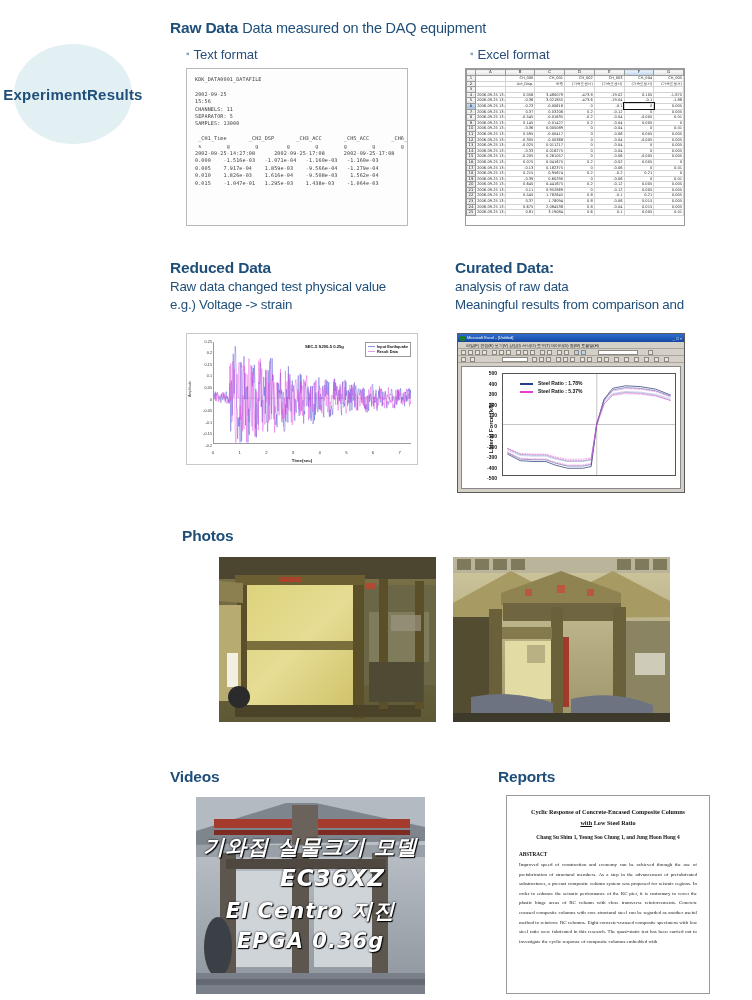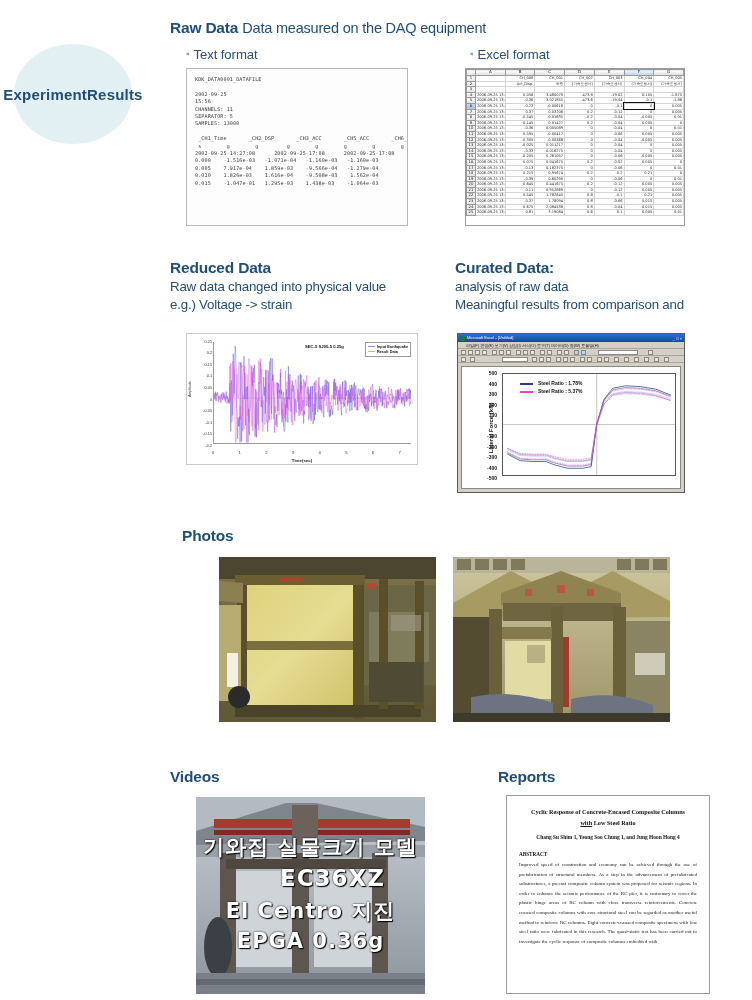--- a/index.html
+++ b/index.html
@@ -155,21 +155,21 @@
   .xlwin .ylab2 { position:absolute; left:3px; top:50%; transform:translateY(-50%) rotate(-90deg);
                   font-size:6px; font-weight:bold; color:#111; white-space:nowrap;}
   .xlwin .ytick2 { position:absolute; font-size:5px; font-weight:bold; color:#111; width:22px; text-align:right; }
   .xlwin .leg2 { position:absolute; font-size:5px; font-weight:bold; color:#111; line-height:8px; }
   .xlwin .leg2 i { display:inline-block; width:13px; height:1.8px; vertical-align:middle; margin-right:5px; }
 
   
   .photo { position:absolute; overflow:hidden; background:#6b6247; }
 
   
-  .video { position:absolute; overflow:hidden; background:#15803d; }
+  .video { position:absolute; overflow:hidden; background:#15803d;font-style:italic; }
   .vtext { position:absolute; left:0; right:0; text-align:center; color:#fff; font-weight:bold;
            font-family:"DejaVu Sans", sans-serif; text-shadow:0 0 2px #000, 1px 1px 1px #000; }
 
   
   .report { position:absolute; background:#fff; border:1px solid #9a9a9a; overflow:hidden; padding:10px 12px; }
   .report .rt { text-align:center; font-family:"Liberation Serif", serif; font-weight:bold;
                 font-size:6.2px; line-height:11px; color:#111; }
   .report .rt .u { text-decoration: underline; }
   .report .ra { text-align:center; font-family:"Liberation Serif", serif; font-weight:bold;
                 font-size:5.4px; line-height:11px; color:#111; margin-top:4px;}
@@ -480,21 +480,21 @@
             <td class="num">0.1</td>
             <td class="num">0.005</td>
             <td class="num">0.01</td>
           </tr>
         </tbody>
     </table>
   </div>
 
   <div class="sec-head" style="left:170px; top:259px;">Reduced Data</div>
   <div class="sec-sub" style="left:170px; top:278px; width:260px;">
-    <div>Raw data changed into physical value</div>
+    <div>Raw data changed test physical value</div>
     <div>e.g.) Voltage -&gt; strain</div>
   </div>
 
   <div class="sec-head" style="left:455px; top:259px;">Curated Data:</div>
   <div class="sec-sub" style="left:455px; top:278px; width:270px;">
     <div>analysis of raw data</div>
     <div>Meaningful results from comparison and</div>
   </div>
 
   <div class="chart-red" style="left:186px; top:333px; width:232px; height:132px;">

